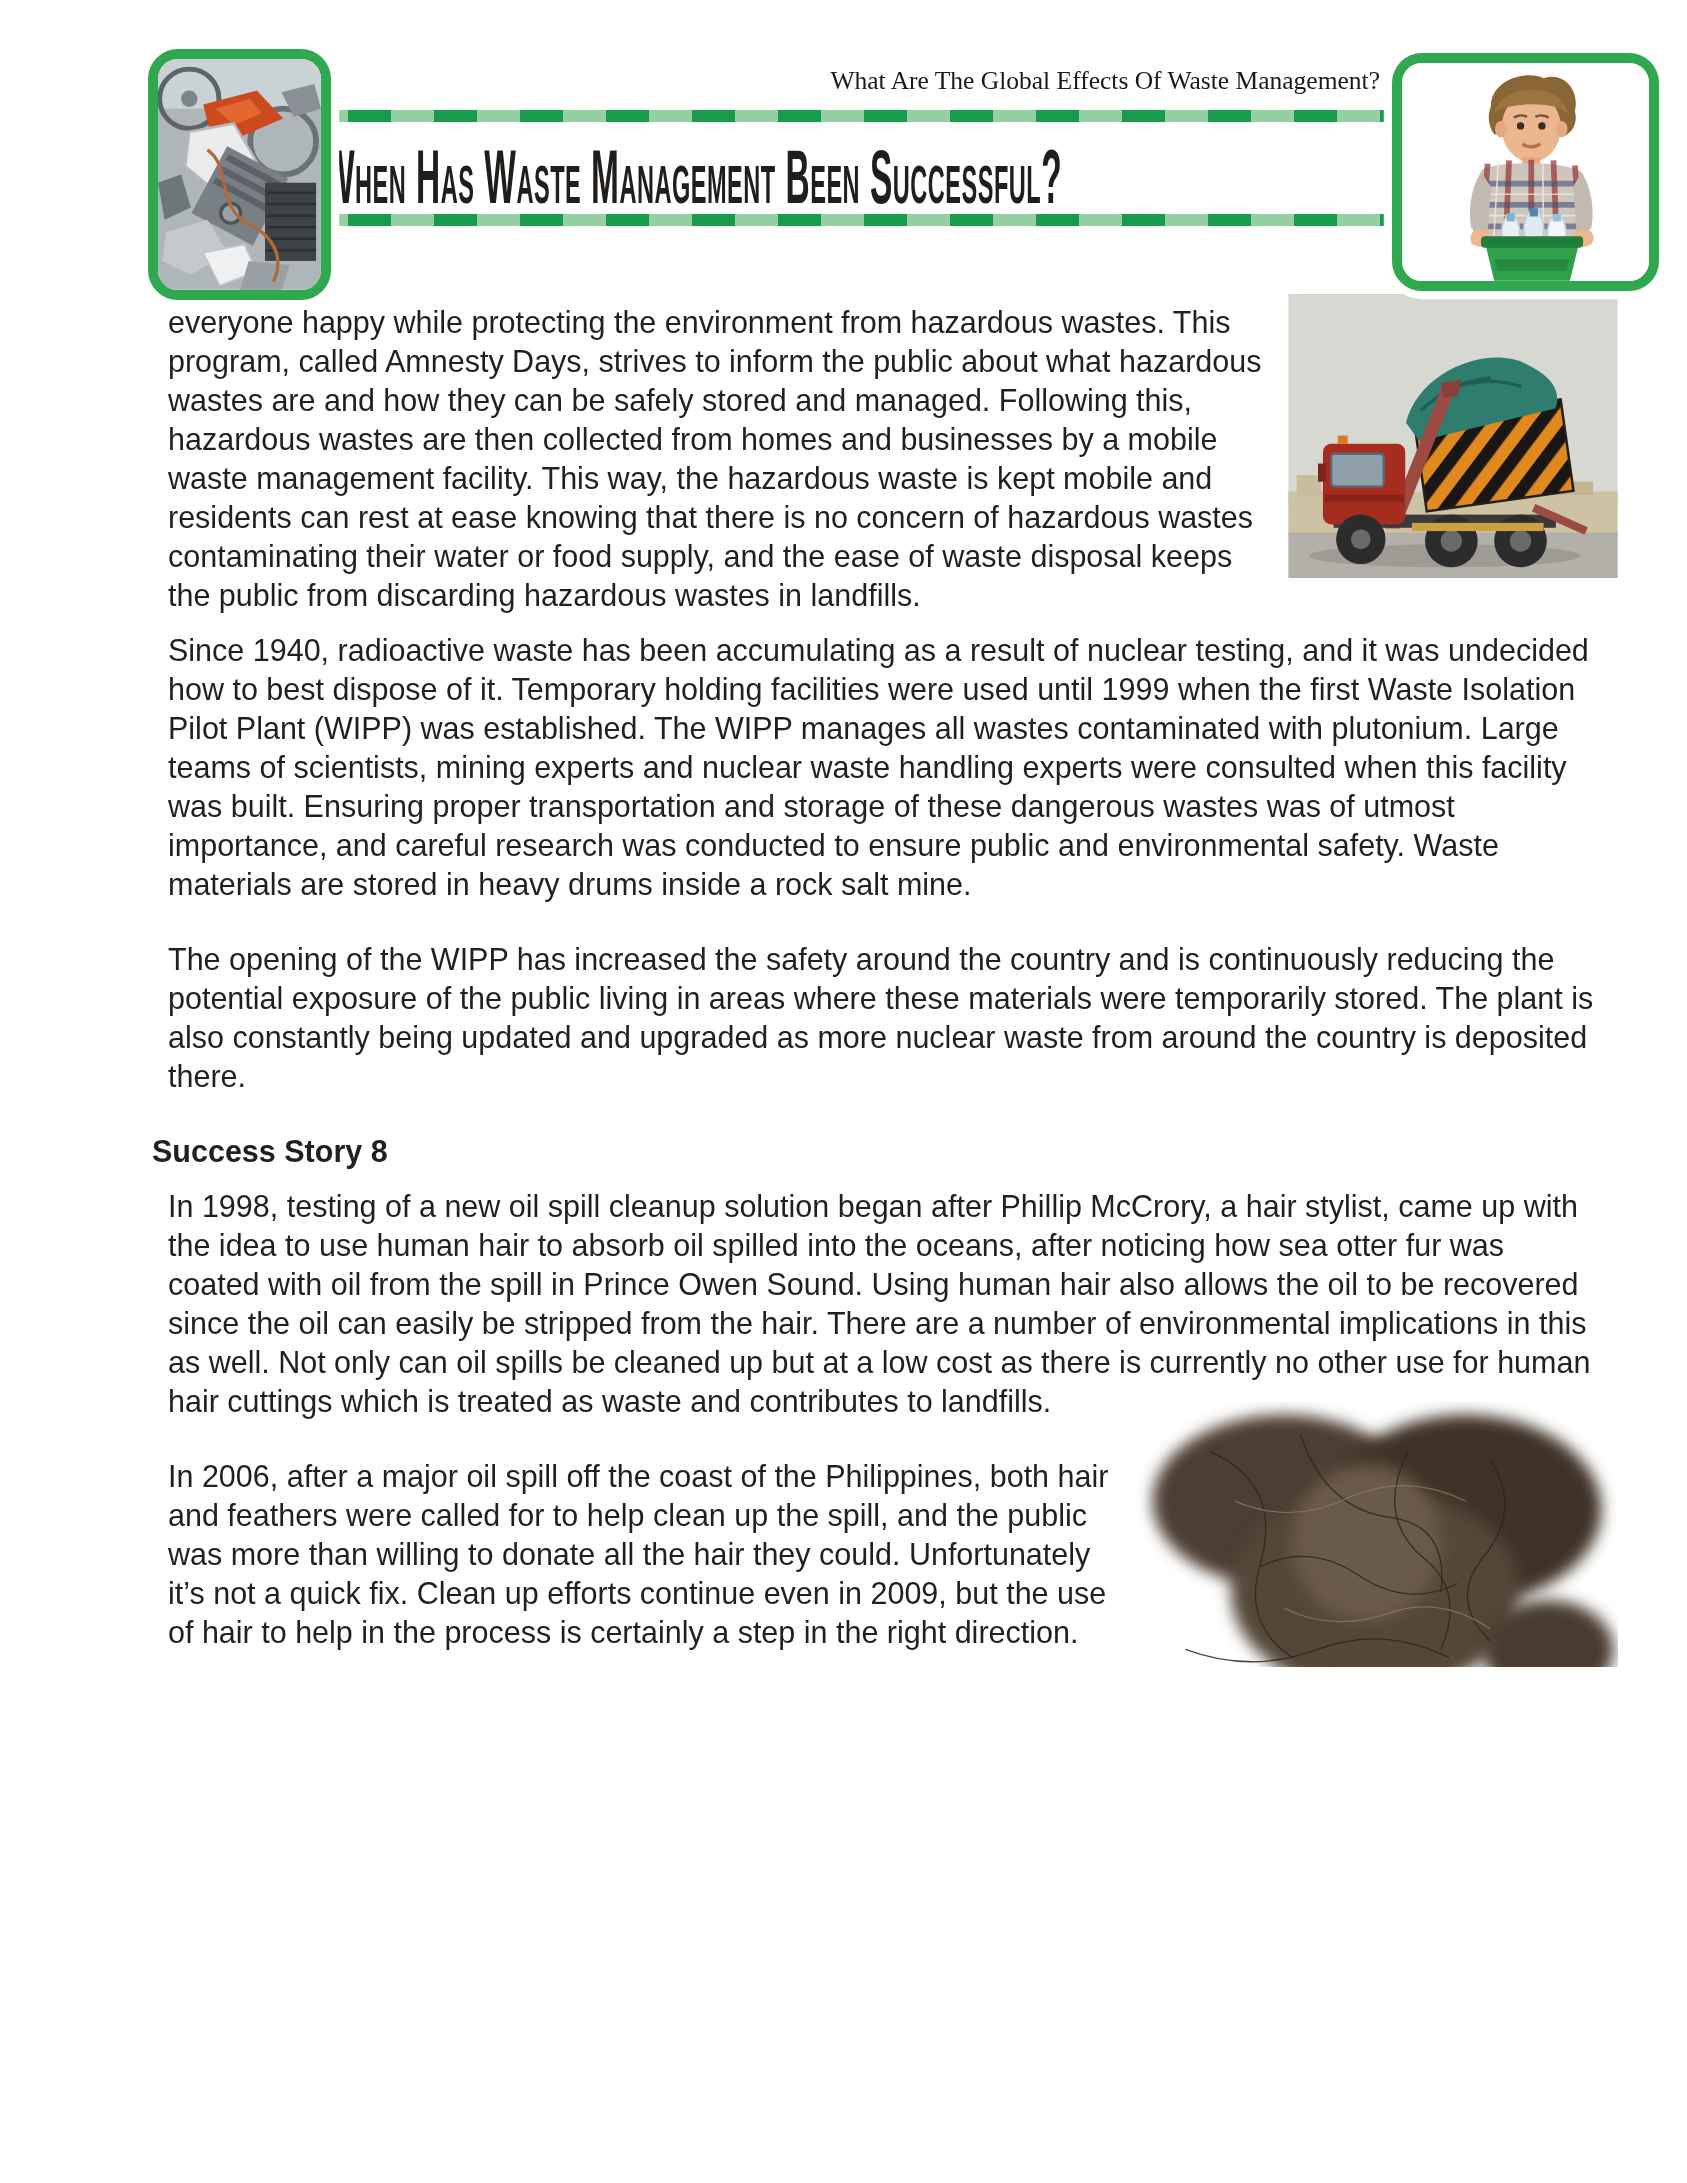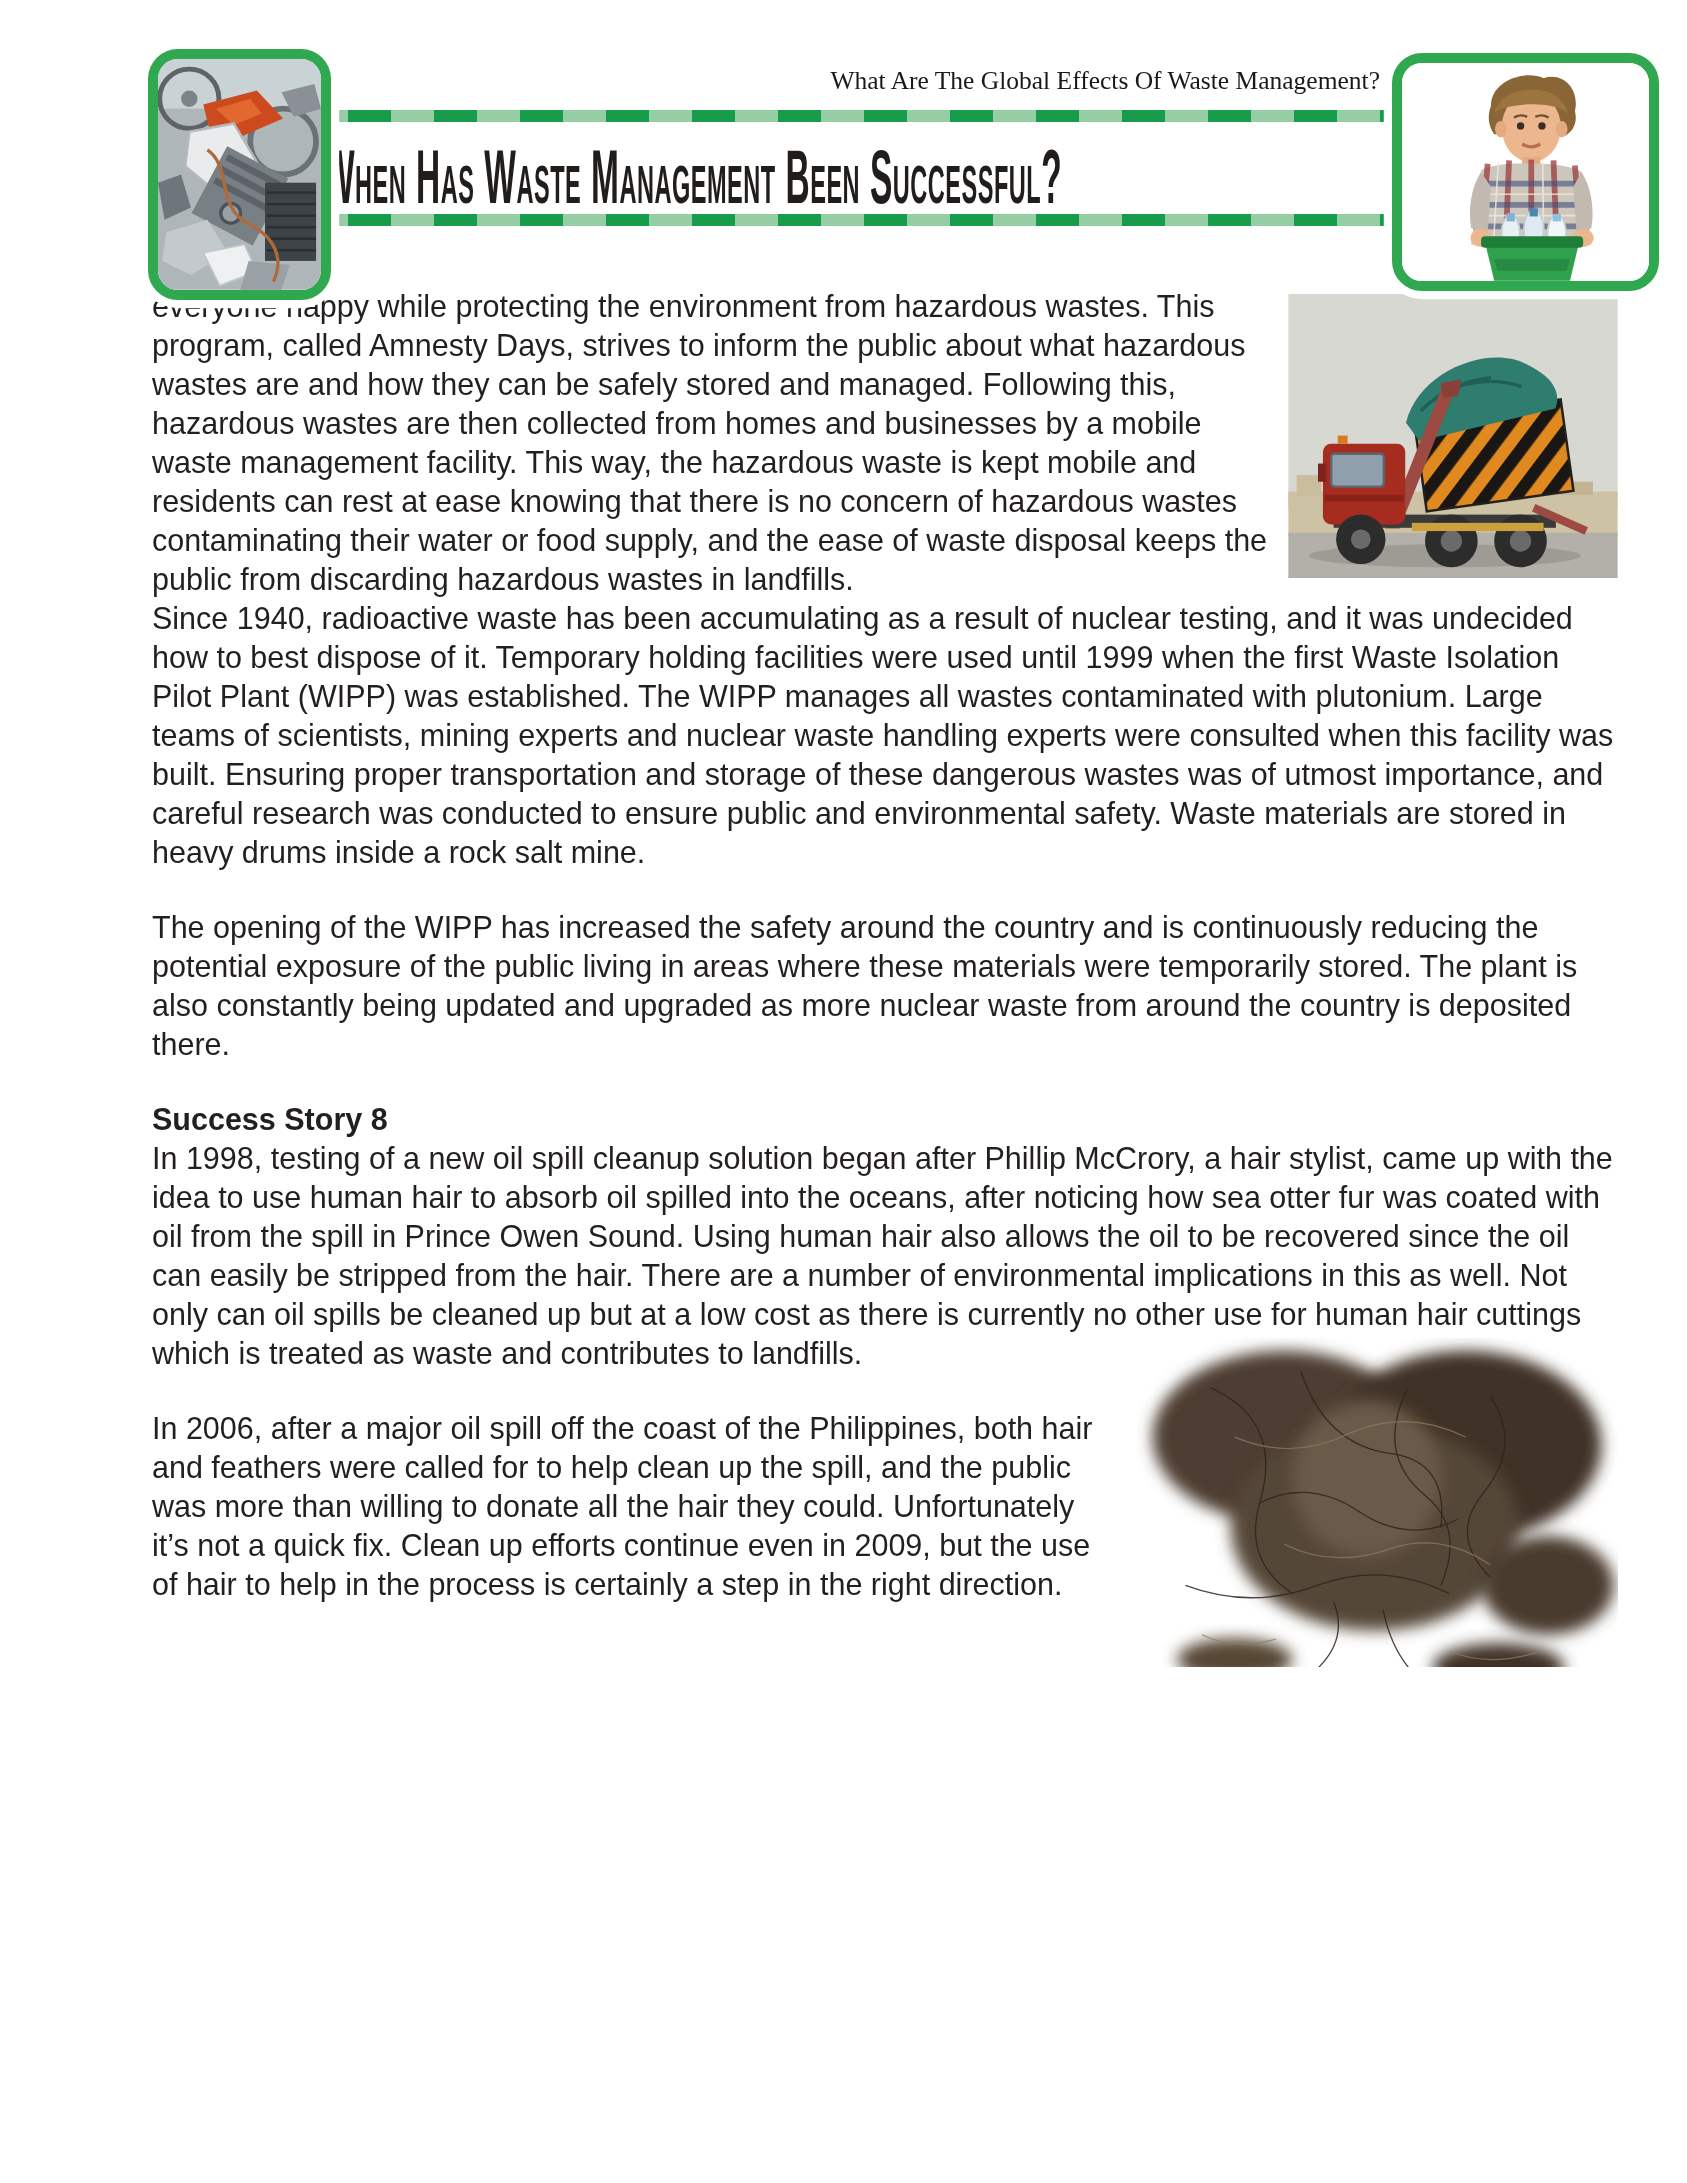--- a/index.html
+++ b/index.html
@@ -17,21 +17,21 @@
               font-variant:small-caps;font-weight:900;font-size:54px;letter-spacing:0.8px;
               color:#211d1b;transform:scale(0.62,1.42);transform-origin:left top;}
   .photo-frame{position:absolute;border:10.7px solid #2fa84f;border-radius:30px;overflow:hidden;
                background:#fff;box-shadow:0 0 0 8.2px #ffffff;z-index:3;}
   #scrap-photo{left:148px;top:49px;width:163px;height:231px;}
   #boy-photo{left:1392px;top:53px;width:247px;height:218px;}
 
   
   .body-copy{position:absolute;left:152px;top:287px;width:1466px;
              font-size:30.5px;line-height:39px;color:#231f20;}
-  .body-copy p{margin:0;}
+  .body-copy p{margin:16px;}
   .body-copy p.spaced,.body-copy h2.spaced{margin-top:36px;}
   .body-copy h2{margin:0;font-size:30.5px;line-height:39px;font-weight:bold;}
   .float-img{float:right;}
   #truck-fig{width:330px;height:284px;margin:6.6px 0 8.2px 20px;}
   #hair-fig{width:482px;height:363px;margin:-35px 0 6.6px 21.4px;}
   .float-img svg{display:block;width:100%;height:100%;}
 
   
   .footer-left{position:absolute;left:118px;top:2051px;font-family:"Liberation Serif",serif;
                font-weight:bold;font-size:28px;color:#1a1a1a;white-space:nowrap;}

